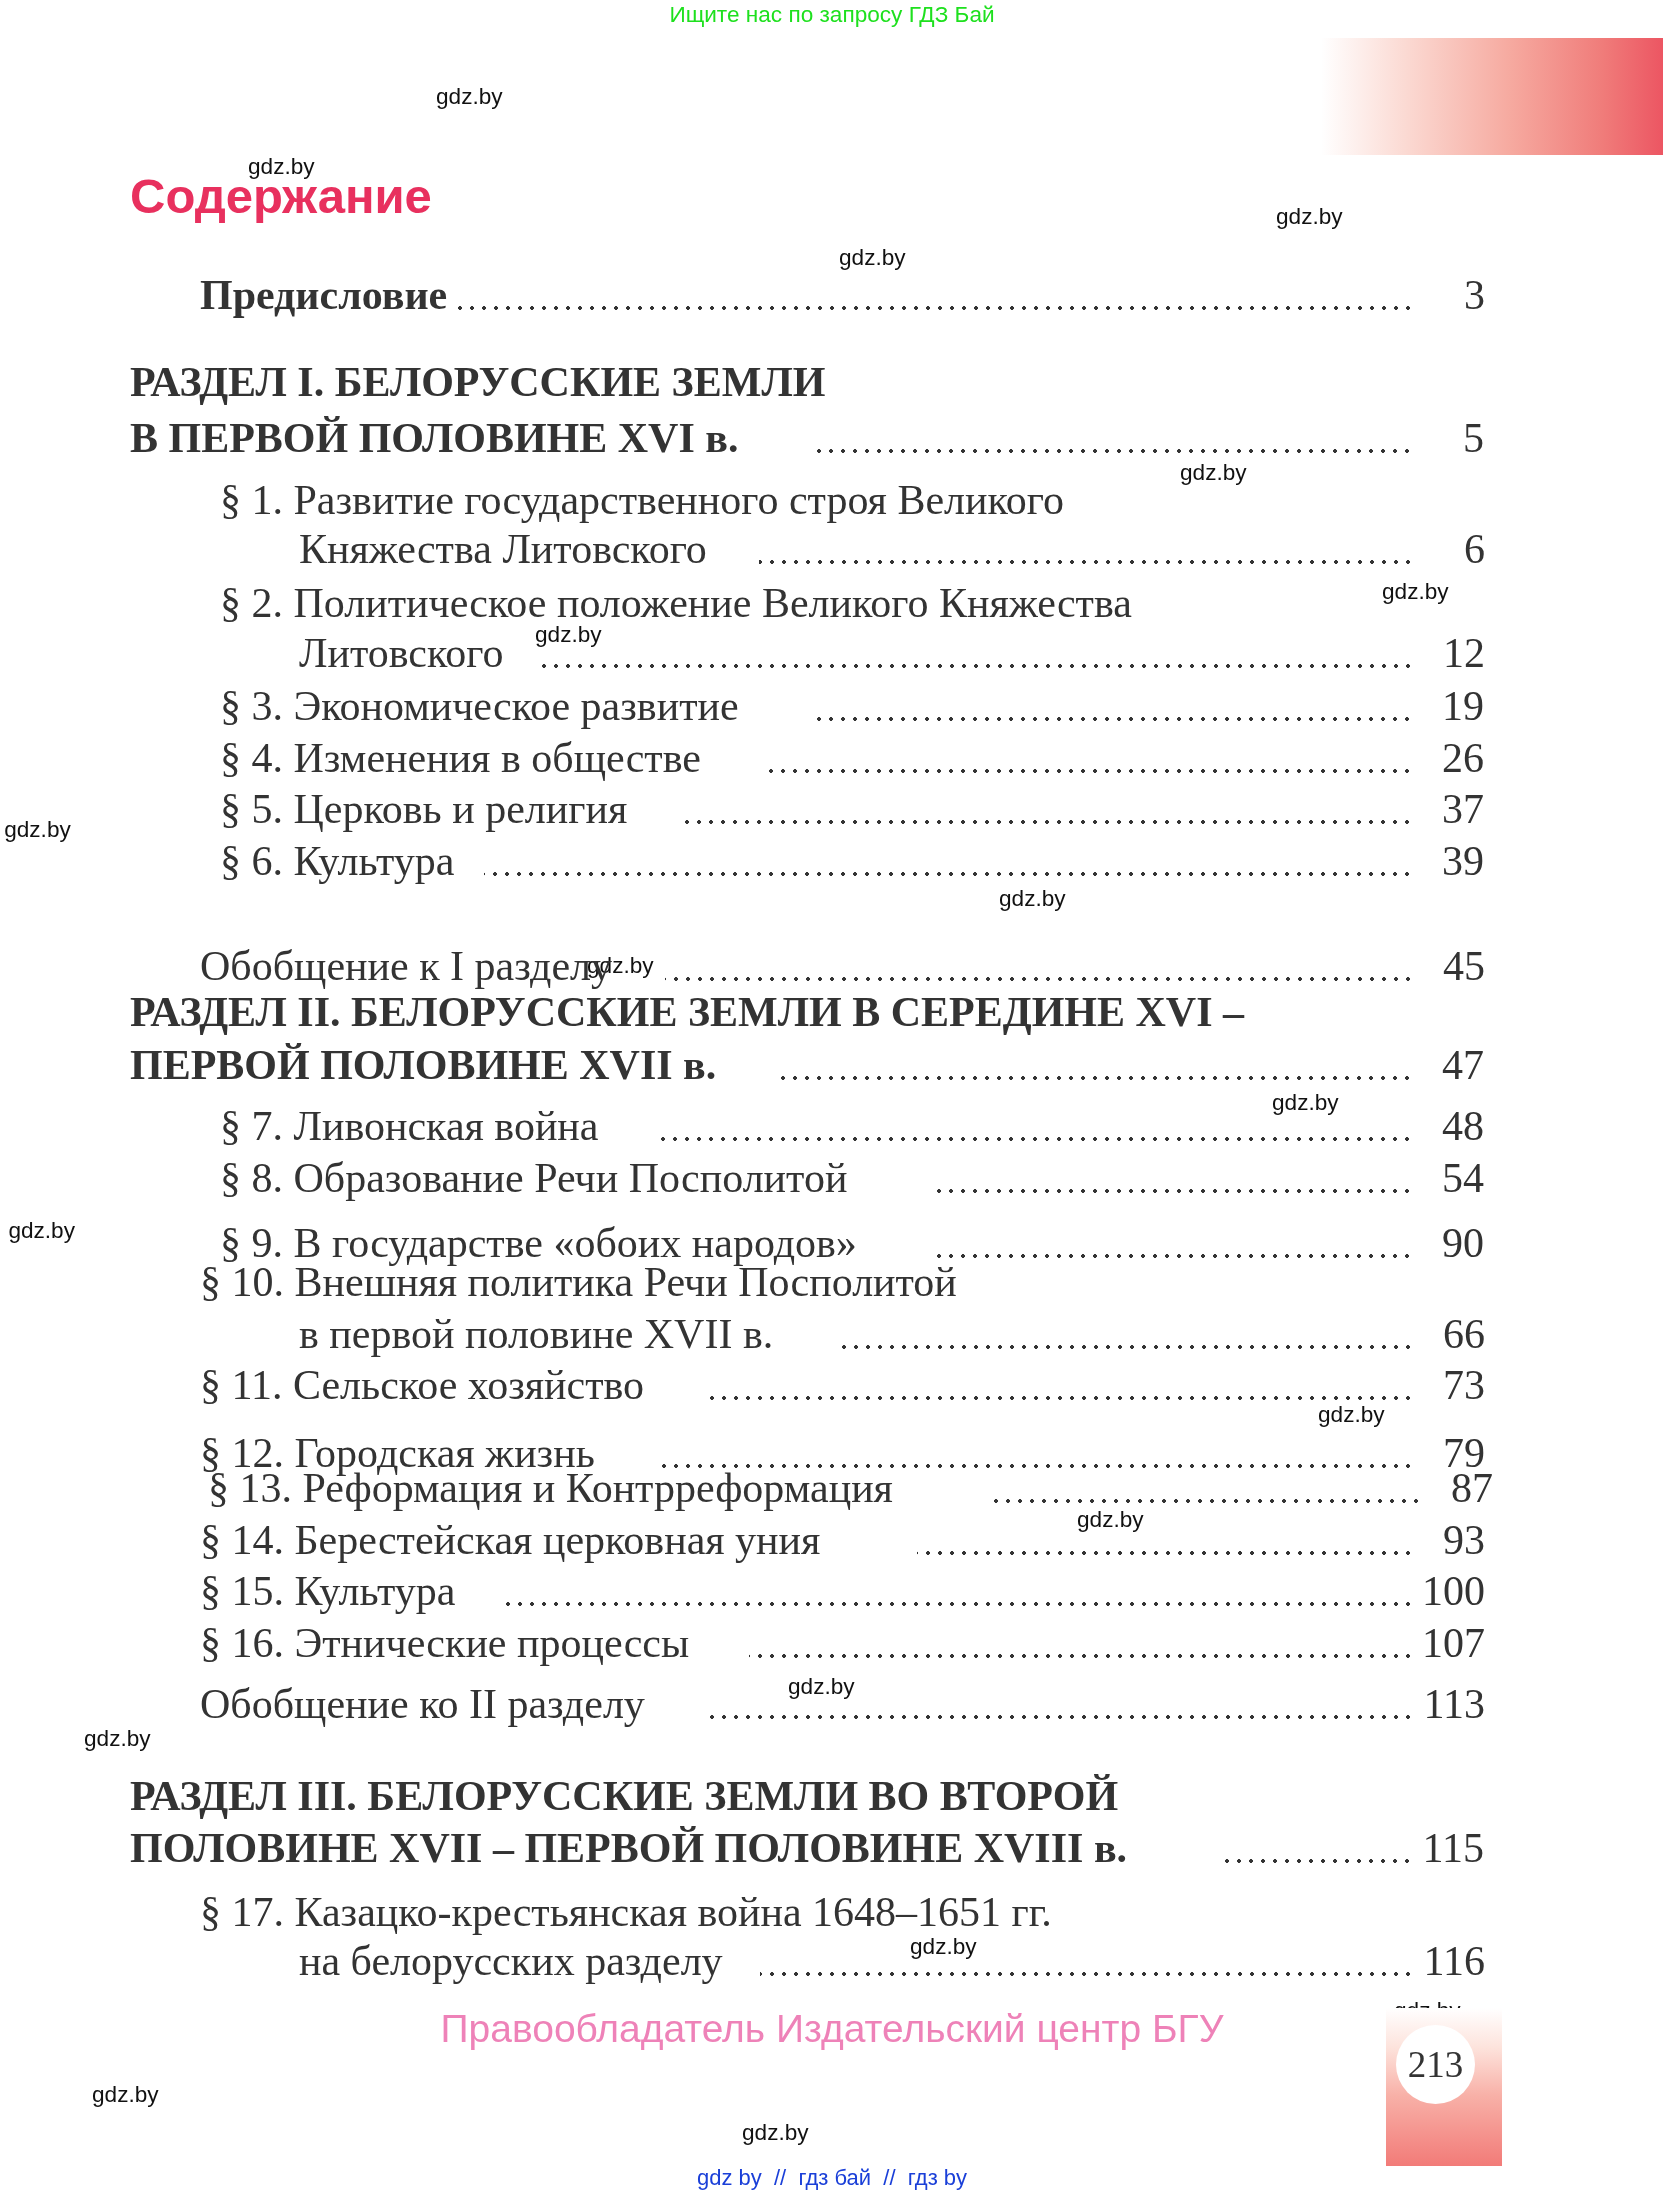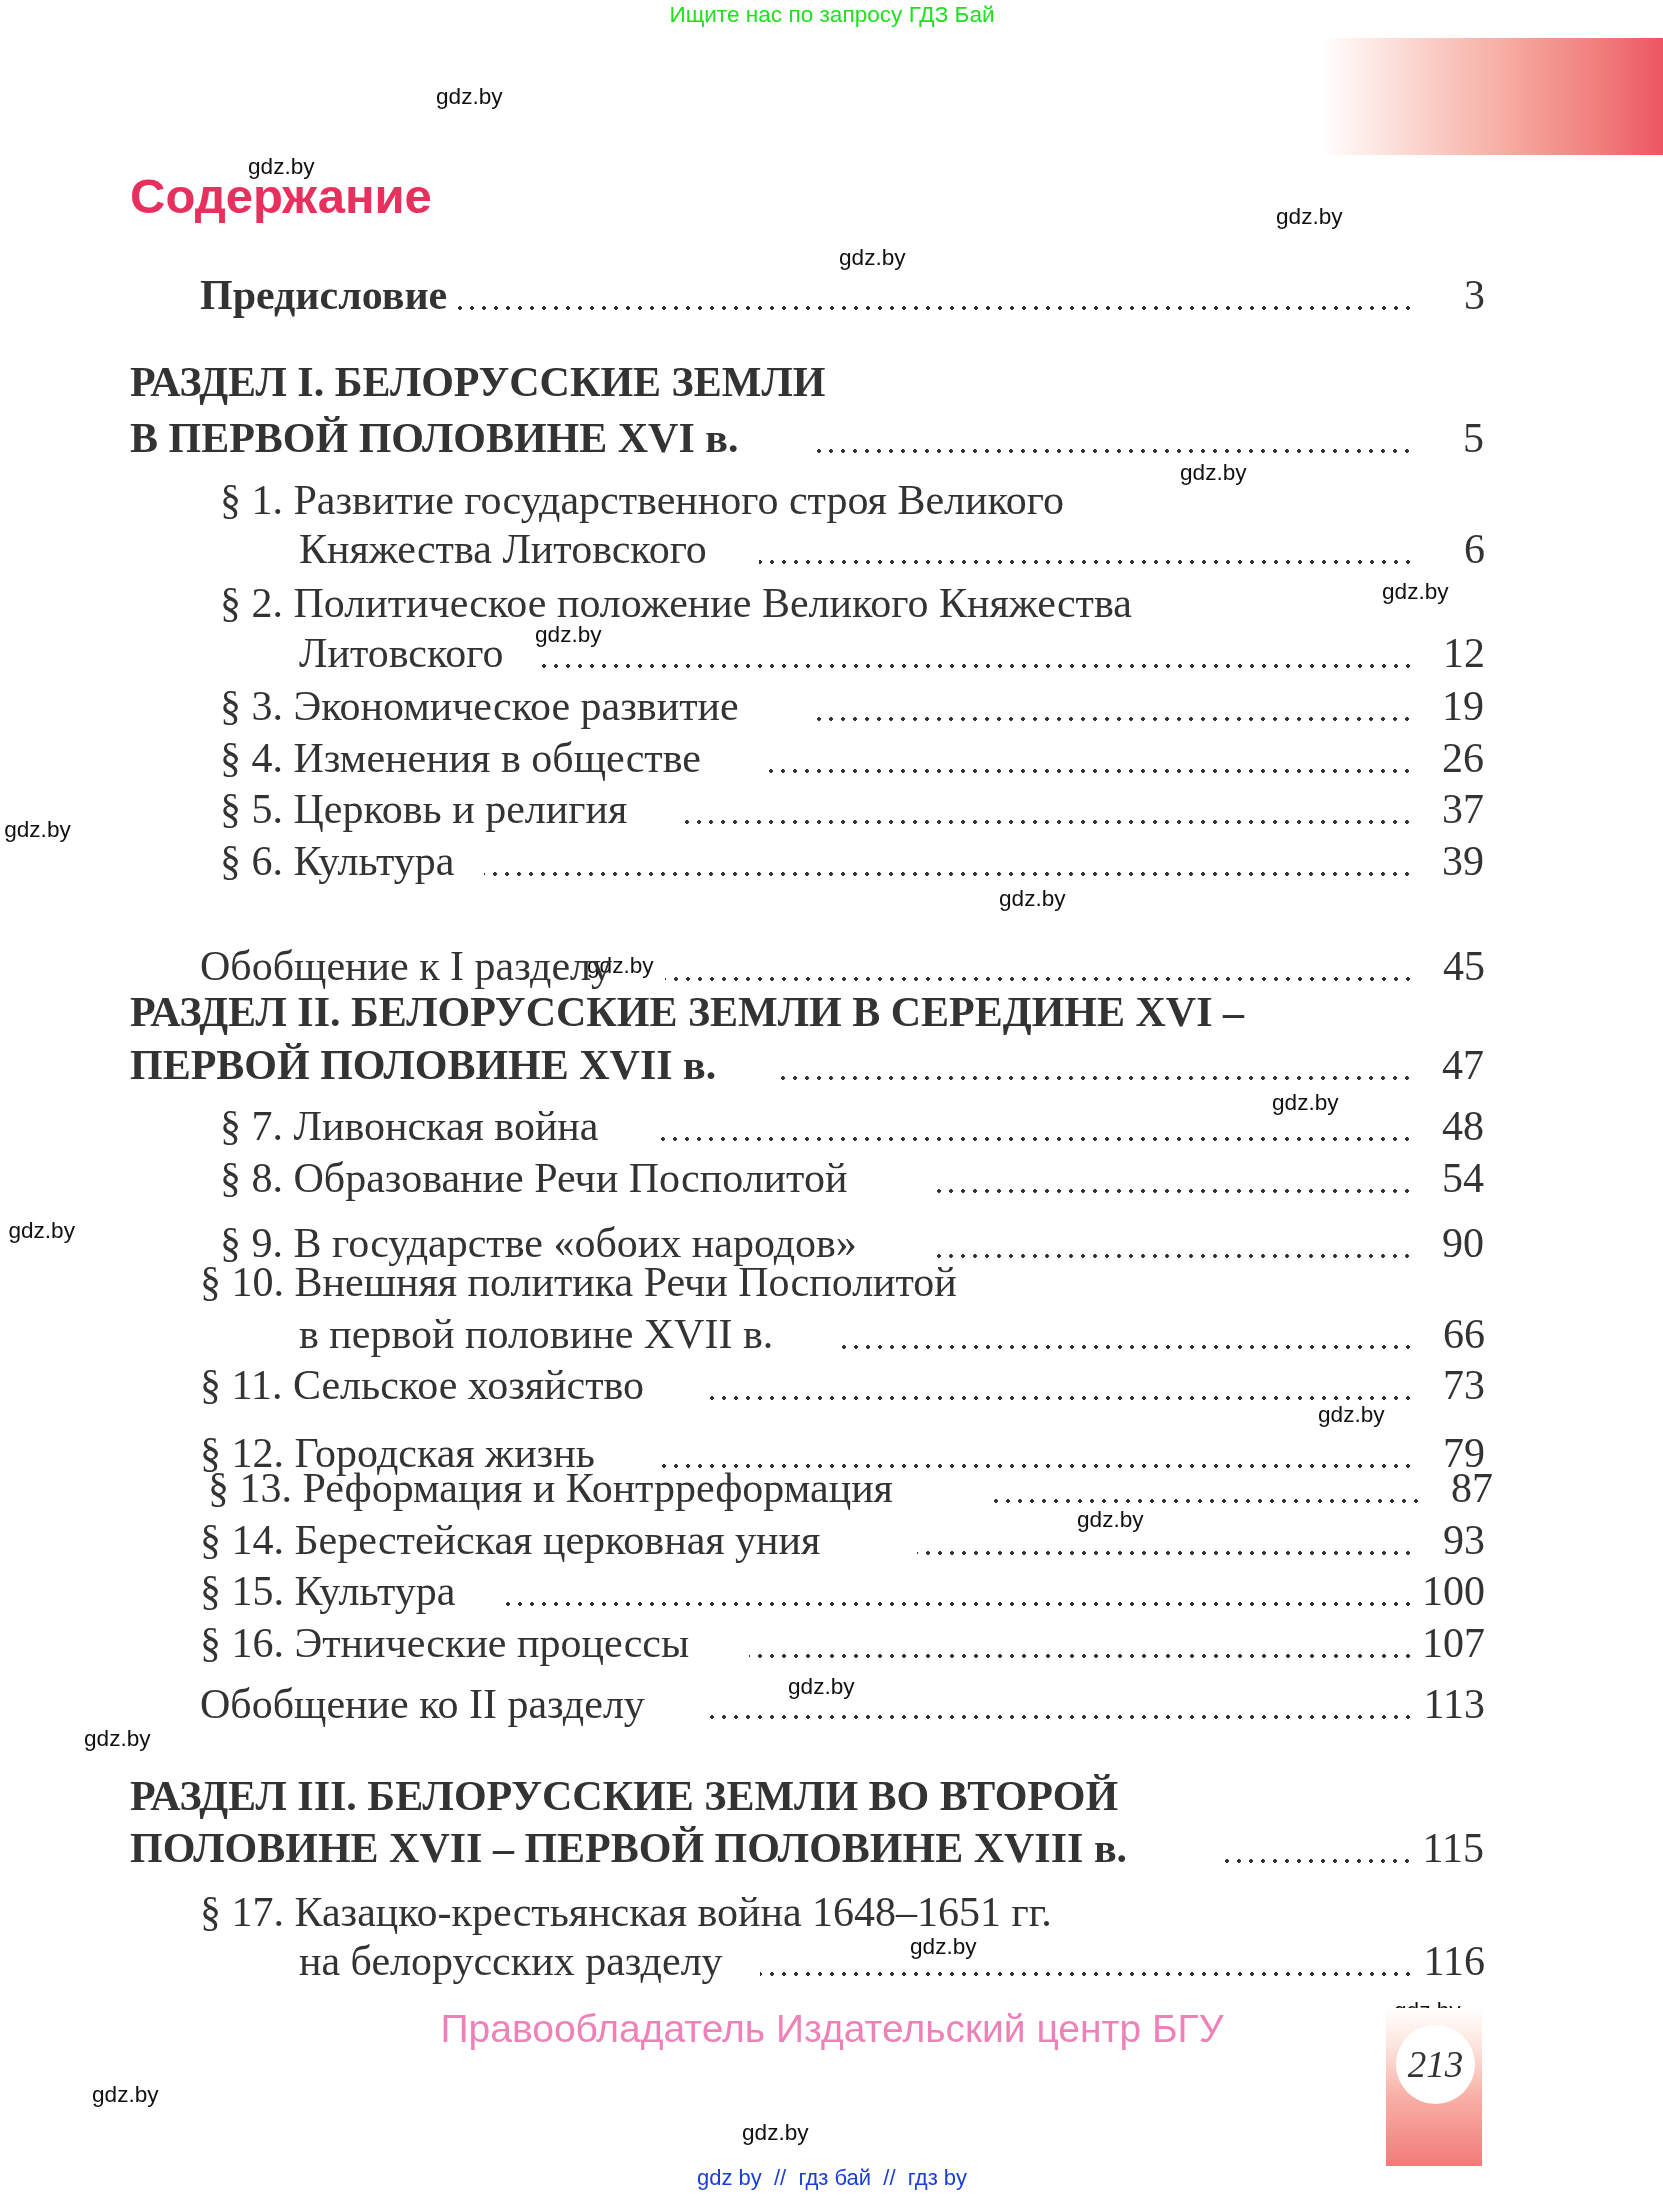--- a/index.html
+++ b/index.html
@@ -36,23 +36,22 @@
     background-position: right 34px;
   }
   .row .page {
     position: absolute; right: 0; top: 0; text-align: right; font-weight: normal;
   }
   .footer-owner {
     position: absolute; left: 0; width: 1664px; top: 2007px; text-align: center;
     font-family: "Liberation Sans", sans-serif; font-size: 39px; color: #ee82b8;
   }
   .page-badge {
-    position: absolute; left: 1386px; top: 2008px; width: 96px; height: 158px;
+    position: absolute; left: 1386px; top: 2008px; width: 116px; height: 158px;
     background: linear-gradient(to bottom, #ffffff 0%, #fde3dc 25%, #f8b1a8 55%, #f27b78 100%);
-    font-style: italic;
   }
   .page-circle {
     position: absolute; left: 10px; top: 17px; width: 79px; height: 79px; border-radius: 50%;
     background: #ffffff;
     display: flex; align-items: center; justify-content: center;
     font-family: "Liberation Serif", serif; font-size: 37px; color: #333333;
   }
   .footer-links {
     position: absolute; left: 0; width: 1664px; top: 2165px; text-align: center;
     font-family: "Liberation Sans", sans-serif; font-size: 22px; color: #1a3fd8; white-space: pre;

